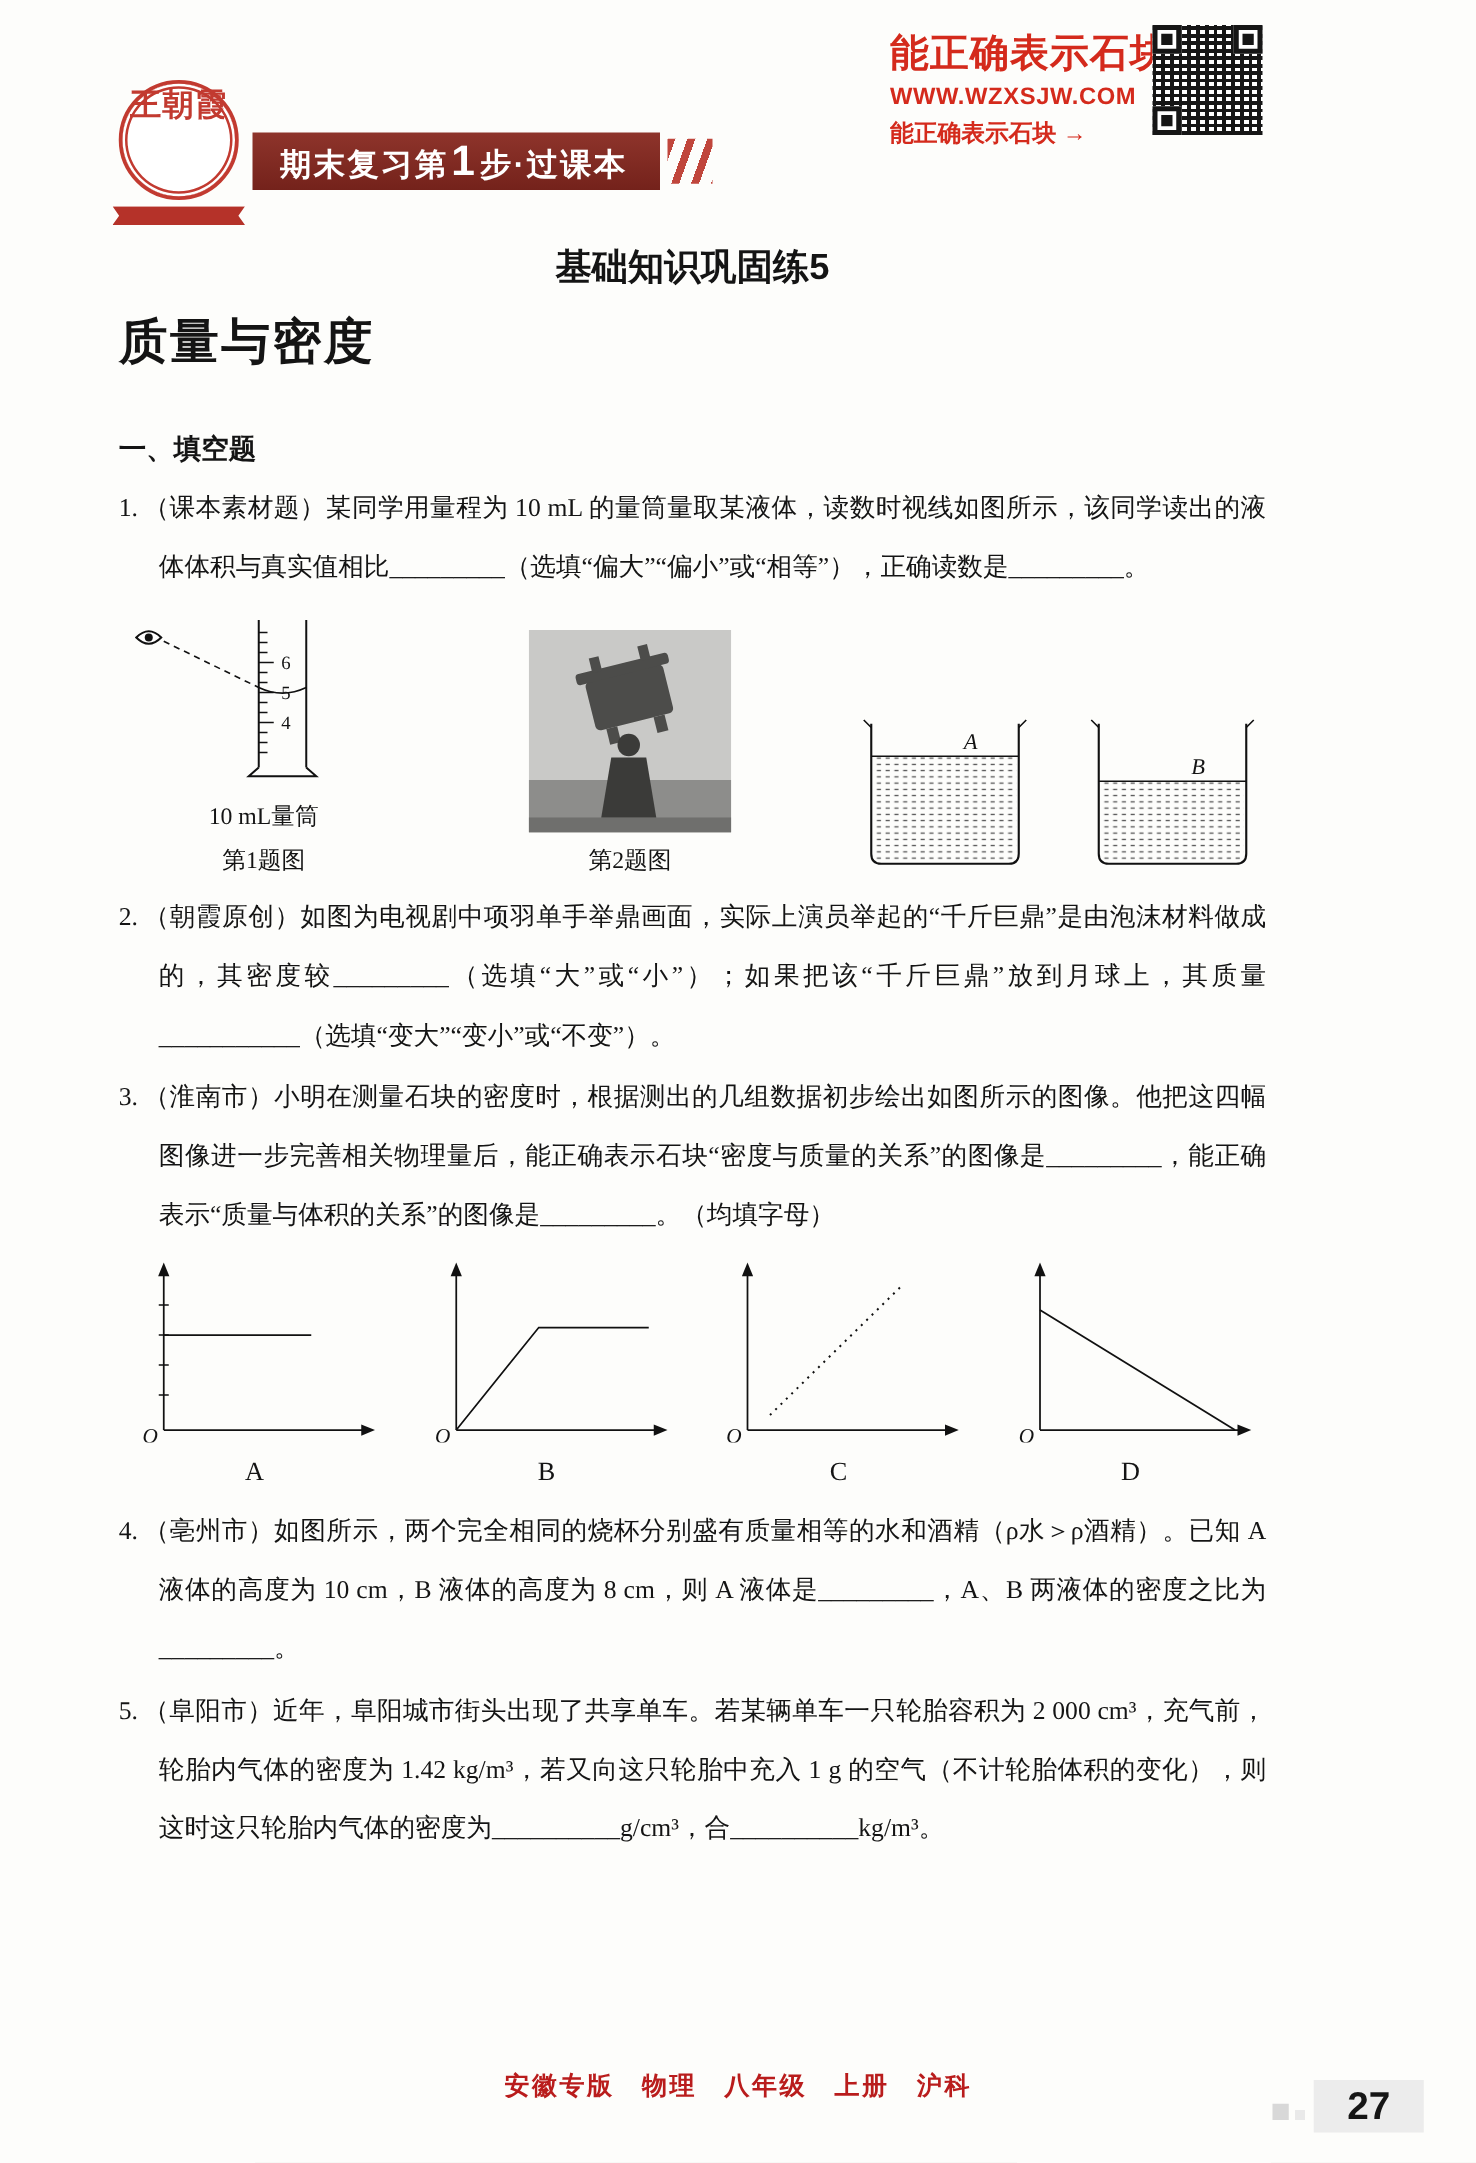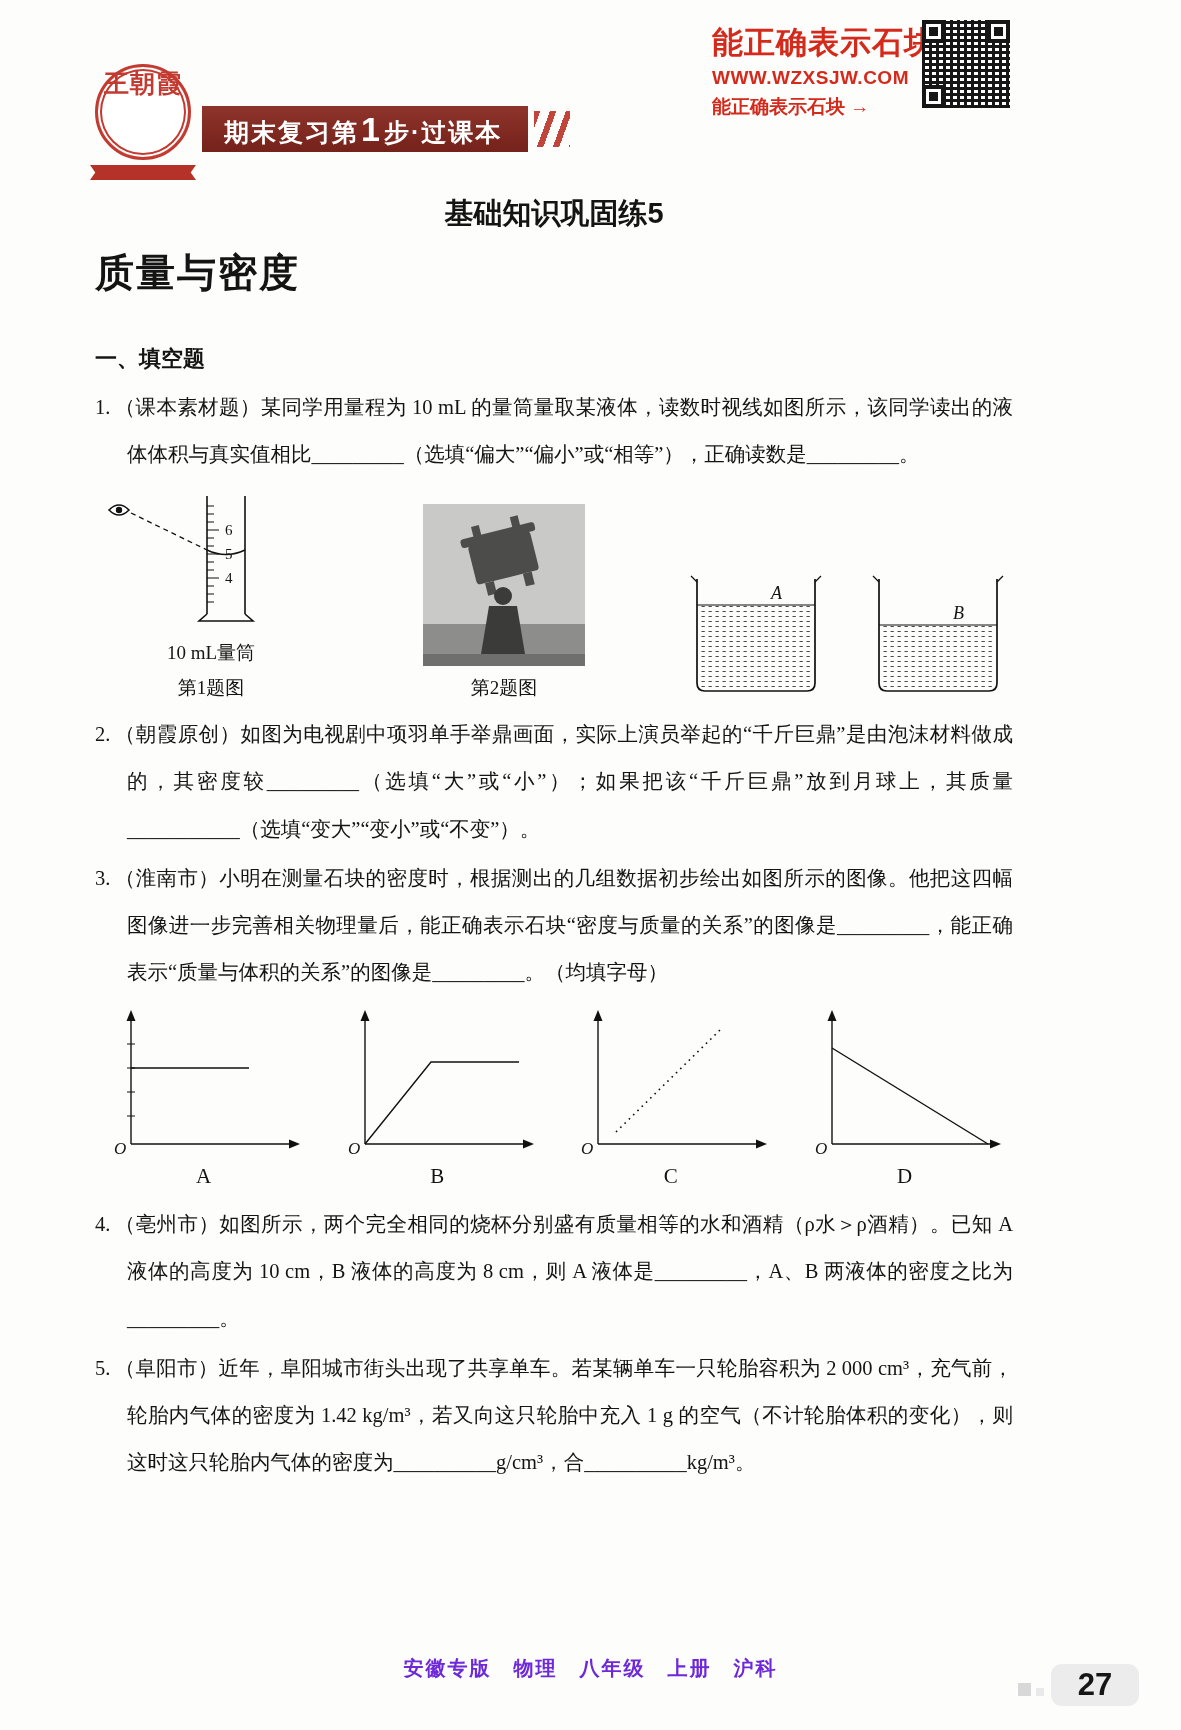--- a/index.html
+++ b/index.html
@@ -75,27 +75,27 @@
   .graph-letter { font-size: 21px; margin-top: 6px; }
 
   svg text { font-family: "Liberation Serif", "DejaVu Serif", serif; fill: #141414; }
   .olabel { font-style: italic; font-size: 17px; }
   .tick-num { font-size: 15px; }
   .liquid-letter { font-style: italic; font-size: 18px; }
 
   
   .footer { position: absolute; left: 0; width: 100%; bottom: 48px; text-align: center;
     font-family: "Liberation Sans", "DejaVu Sans", sans-serif;
-    font-weight: bold; font-size: 20px; color: #6d28d9; letter-spacing: 2px; }
+    font-weight: bold; font-size: 20px; color: #b91c1c; letter-spacing: 2px; }
   .pagenum-wrap { position: absolute; right: 42px; bottom: 24px; display: flex; align-items: flex-end; gap: 7px; }
   .deco-squares { display: flex; gap: 5px; align-items: flex-end; padding-bottom: 10px; }
   .d1 { width: 13px; height: 13px; background: #d8d8d8; }
   .d2 { width: 8px; height: 8px; background: #e9e9e9; }
   .num-box { background: #ececec; min-width: 88px; text-align: center; color: #161616;
-    font-family: "Liberation Sans", "DejaVu Sans", sans-serif; font-weight: bold; font-size: 31px; padding: 3px 12px; border-radius: 11px; }
+    font-family: "Liberation Sans", "DejaVu Sans", sans-serif; font-weight: bold; font-size: 31px; padding: 3px 12px; }
 </style>
 </head>
 <body>
 
 <div class="page">
 
   <div class="seal">
     <div class="seal-circle">
       <div class="seal-name">王朝霞</div>
     </div>

